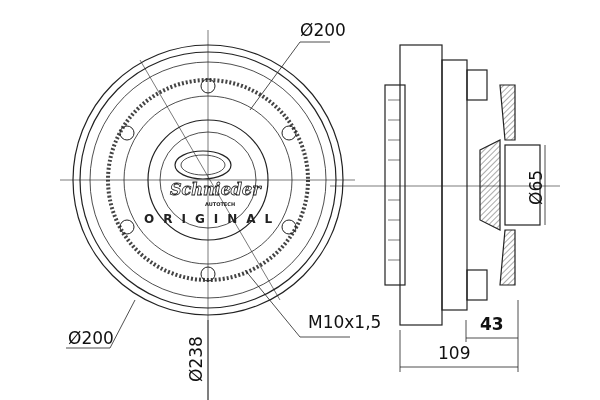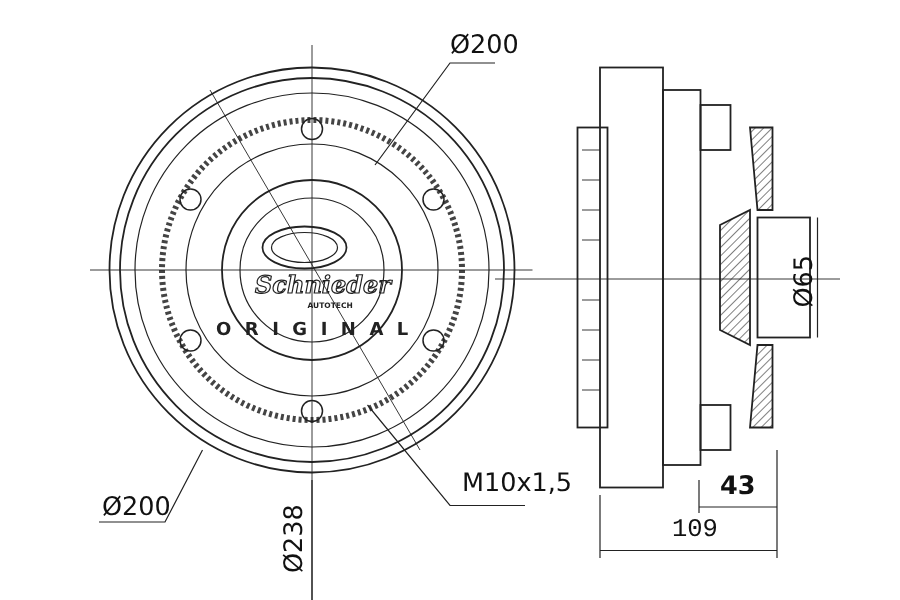--- a/index.html
+++ b/index.html
@@ -85,13 +85,13 @@
 <div class="logo-word" style="left:170px;top:180px;">Schnieder</div>
 <div class="logo-sub" style="left:205px;top:201px;">AUTOTECH</div>
 <div class="logo-orig" style="left:144px;top:212px;">ORIGINAL</div>
 
 <div class="dim" style="left:300px;top:22px;">Ø200</div>
 <div class="dim" style="left:68px;top:330px;">Ø200</div>
 <div class="dim vert" style="left:188px;top:382px;">Ø238</div>
 <div class="dim" style="left:308px;top:304px;margin-top:10px;">M10x1,5</div>
 <div class="dim vert" style="left:528px;top:205px;">Ø65</div>
 <div class="dim" style="left:480px;top:316px;font-weight:bold;">43</div>
-<div class="dim" style="left:448px;top:345px;font-family:Liberation Mono, monospace;">109</div>
+<div class="dim" style="left:438px;top:345px;">109</div>
 
 </body></html>

